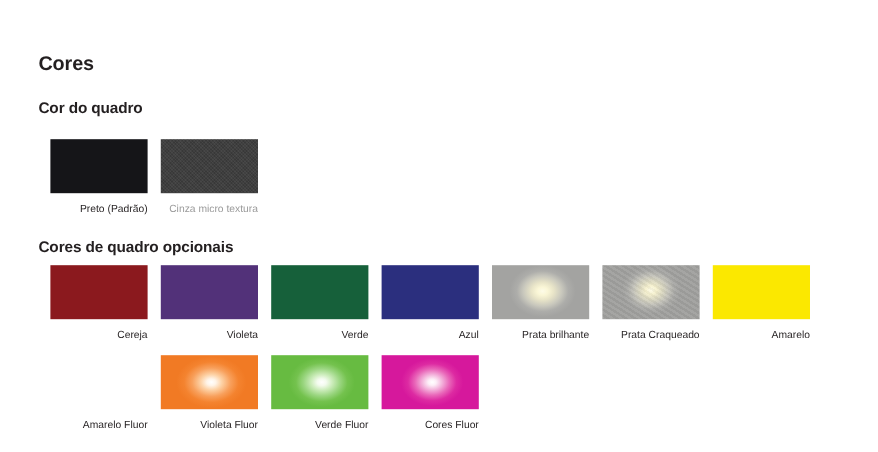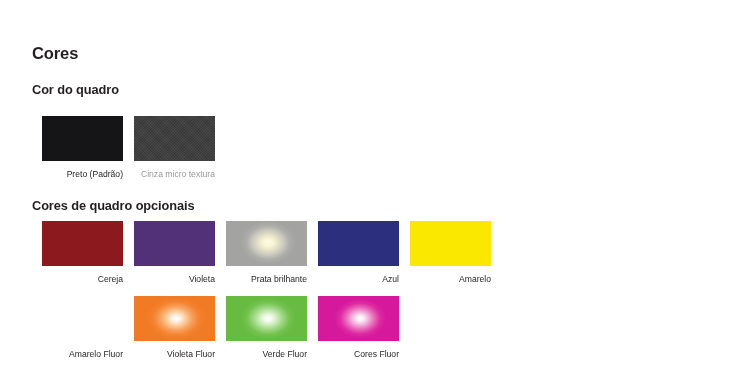--- a/index.html
+++ b/index.html
@@ -155,26 +155,34 @@
   <div class="row row-2">
       <div class="swatch-cell">
         <div class="swatch fill-cereja"></div>
         <div class="swatch-label">Cereja</div>
       </div>
       <div class="swatch-cell">
         <div class="swatch fill-violeta"></div>
         <div class="swatch-label">Violeta</div>
       </div>
       <div class="swatch-cell">
+        <div class="swatch fill-verde"></div>
+        <div class="swatch-label">Verde</div>
+      </div>
+      <div class="swatch-cell">
+        <div class="swatch fill-azul"></div>
+        <div class="swatch-label">Azul</div>
+      </div>
+      <div class="swatch-cell">
         <div class="swatch fill-prata-brilhante"></div>
         <div class="swatch-label">Prata brilhante</div>
       </div>
       <div class="swatch-cell">
-        <div class="swatch fill-azul"></div>
-        <div class="swatch-label">Azul</div>
+        <div class="swatch fill-prata-craqueado"></div>
+        <div class="swatch-label">Prata Craqueado</div>
       </div>
       <div class="swatch-cell">
         <div class="swatch fill-amarelo"></div>
         <div class="swatch-label">Amarelo</div>
       </div>
     </div>
   <div class="row row-3">
       <div class="swatch-cell">
         <div class="swatch fill-amarelo-fluor"></div>
         <div class="swatch-label">Amarelo Fluor</div>

